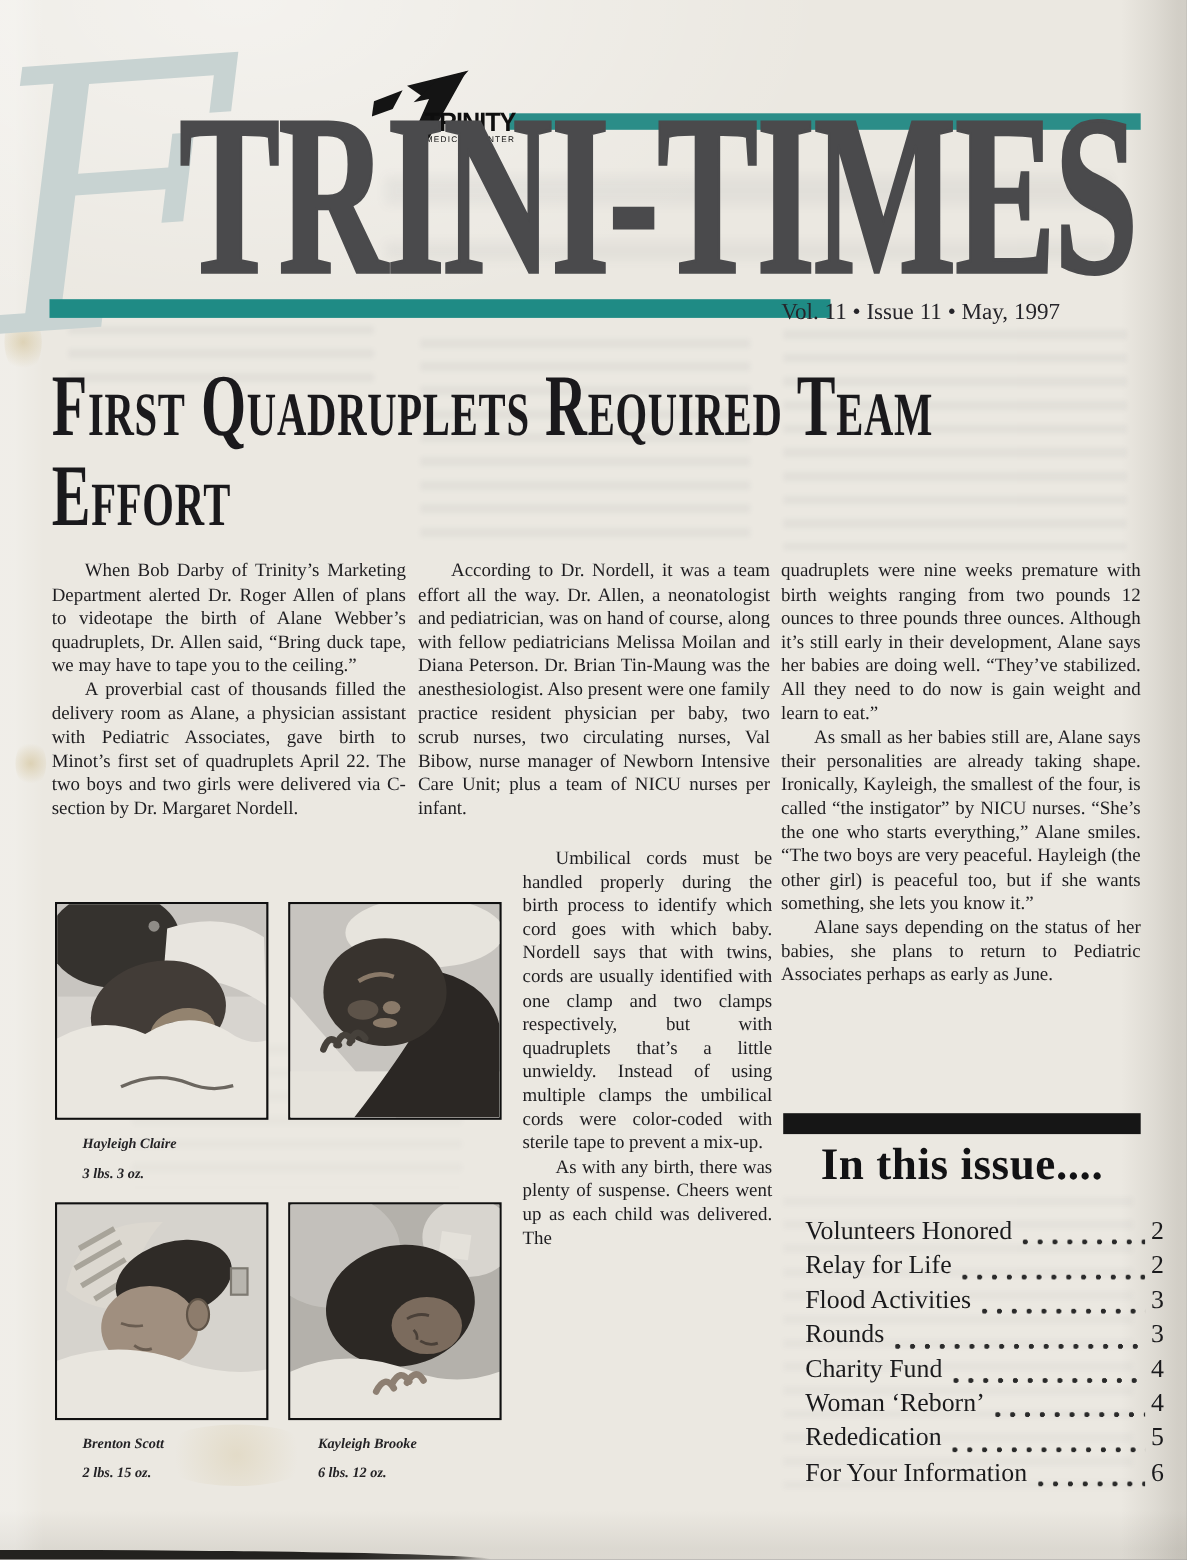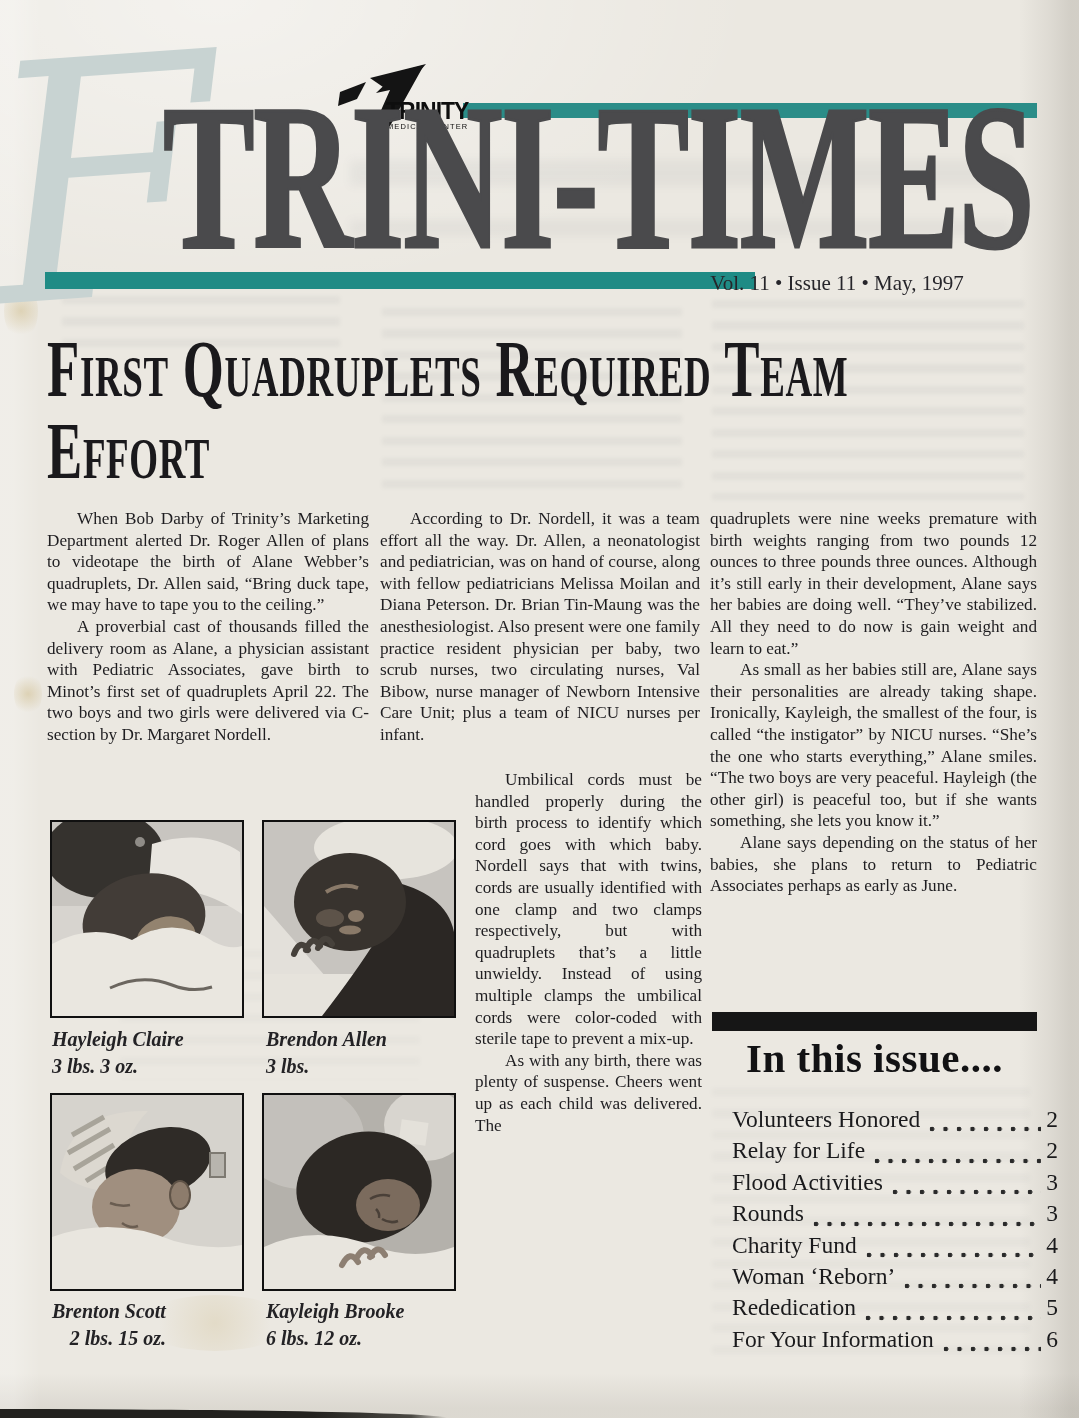--- a/index.html
+++ b/index.html
@@ -50,21 +50,21 @@
   .col p.hang{text-indent:-28px;padding-left:28px;}
   .col1{left:47px;top:508px;width:322px;}
   .col2w{left:380px;top:508px;width:320px;}
   .col2n{left:475px;top:769px;width:227px;}
   .col3{left:710px;top:508px;width:327px;}
   
   .photo{position:absolute;z-index:5;width:190px;height:194px;border:2.5px solid #101010;
     background:#d5d2cd;}
   .photo svg{display:block;width:100%;height:100%;}
   .caption{position:absolute;z-index:5;font-style:italic;font-weight:bold;
-    font-size:20px;line-height:27px;color:#232225;}
+    font-size:13px;line-height:27px;color:#232225;margin-left:23px;}
   
   .toc-bar{position:absolute;z-index:5;left:712px;top:1012px;width:325px;height:19px;background:#161616;}
   .toc-title{position:absolute;z-index:5;left:712px;top:1034px;width:325px;text-align:center;
     font-size:41px;font-weight:bold;color:#121214;letter-spacing:.5px;}
   .toc{position:absolute;z-index:5;left:712px;top:1106px;width:326px;font-size:23.5px;color:#1a1a1c;margin-left:20px;}
   .toc-row{display:flex;align-items:baseline;height:31.4px;}
   .toc-label{white-space:nowrap;}
   .toc-dots{flex:1;align-self:stretch;margin:0 5px 0 9px;
     background-image:radial-gradient(circle at 3px 3px, #2a2a2a 2.1px, rgba(0,0,0,0) 2.6px);
     background-size:13.5px 6px;background-repeat:repeat-x;background-position:left bottom 5px;}
@@ -149,24 +149,20 @@
       <ellipse cx="92" cy="94" rx="8" ry="6" fill="#8a7a69"></ellipse>
       <ellipse cx="86" cy="108" rx="11" ry="4.5" fill="#8a7a69"></ellipse>
       <ellipse cx="66" cy="96" rx="14" ry="9" fill="#6d6155" opacity=".7"></ellipse>
       <path d="M30,132 q6,-16 14,-4 M42,128 q6,-16 14,-4 M54,126 q6,-16 14,-4" stroke="#46413b" stroke-width="6" stroke-linecap="round" fill="none"></path>
     </svg>
   </div>
   <div class="caption" style="left:52px;top:1026px;">
     <div>Hayleigh Claire</div>
     <div>3 lbs. 3 oz.</div>
   </div>
-  <div class="caption" style="left:266px;top:1026px;">
-    <div>Brendon Allen</div>
-    <div>3 lbs.</div>
-  </div>
 
   <div class="photo" style="left:50px;top:1093px;">
     <svg viewBox="0 0 190 194" aria-hidden="true">
       <rect width="190" height="194" fill="#d6d3cd"></rect>
       <path d="M8,78 Q18,14 96,16 Q72,40 60,96 Q30,96 8,78 Z" fill="#dcd8d0"></path>
       <path d="M20,40 L52,22 M16,58 L58,34 M22,74 L62,50 M34,86 L66,66" stroke="#a8a49a" stroke-width="5" fill="none"></path>
       <ellipse cx="106" cy="68" rx="54" ry="34" fill="#2f2b27" transform="rotate(-16 106 68)"></ellipse>
       <ellipse cx="84" cy="112" rx="44" ry="38" fill="#a08f7f"></ellipse>
       <path d="M58,108 q10,4 20,2 M70,128 q8,6 16,3" stroke="#6a5d51" stroke-width="2.5" fill="none"></path>
       <ellipse cx="128" cy="100" rx="10" ry="14" fill="#8d7c6c" stroke="#5f5347" stroke-width="2"></ellipse>
@@ -180,21 +176,21 @@
       <ellipse cx="38" cy="42" rx="62" ry="52" fill="#c6c3bd" opacity=".85"></ellipse>
       <ellipse cx="162" cy="30" rx="42" ry="36" fill="#d8d5cf"></ellipse>
       <rect x="136" y="26" width="27" height="23" fill="#e4e1da" transform="rotate(8 150 38)"></rect>
       <ellipse cx="100" cy="92" rx="68" ry="55" fill="#2c2824" transform="rotate(-10 100 92)"></ellipse>
       <ellipse cx="124" cy="110" rx="32" ry="26" fill="#7b6b5d"></ellipse>
       <path d="M106,104 q10,-6 20,-3 M118,124 q8,5 16,2 M112,114 q4,4 3,9" stroke="#4a4038" stroke-width="2.5" fill="none"></path>
       <path d="M0,152 Q52,128 112,152 Q152,166 190,152 L190,194 L0,194 Z" fill="#e8e5de"></path>
       <path d="M78,170 q8,-16 16,-3 M92,164 q8,-16 16,-3 M106,162 q8,-14 15,-2" stroke="#8d7f72" stroke-width="6" stroke-linecap="round" fill="none"></path>
     </svg>
   </div>
-  <div class="caption" style="left:52px;top:1298px;text-align:right;">
+  <div class="caption" style="left:52px;top:1298px;">
     <div>Brenton Scott</div>
     <div>2 lbs. 15 oz.</div>
   </div>
   <div class="caption" style="left:266px;top:1298px;">
     <div>Kayleigh Brooke</div>
     <div>6 lbs. 12 oz.</div>
   </div>
 
   <div class="toc-bar"></div>
   <div class="toc-title">In this issue....</div>

